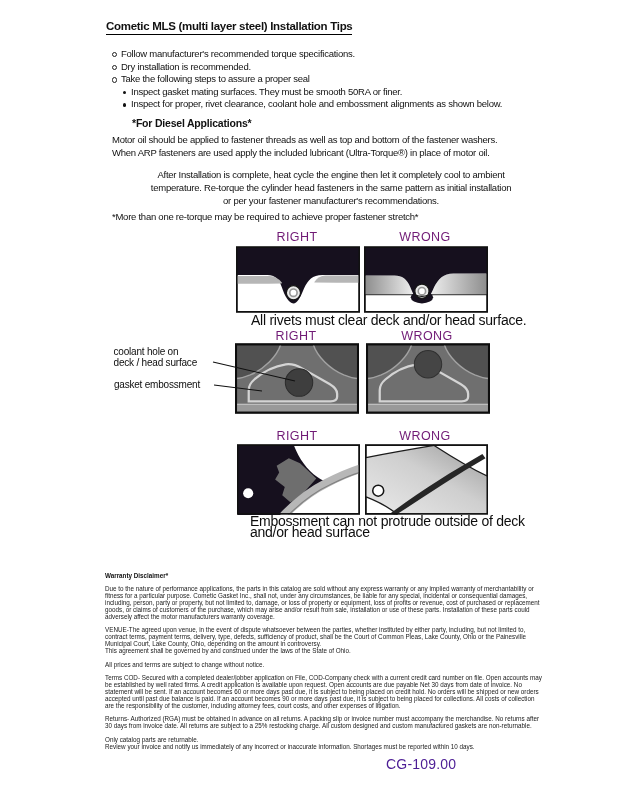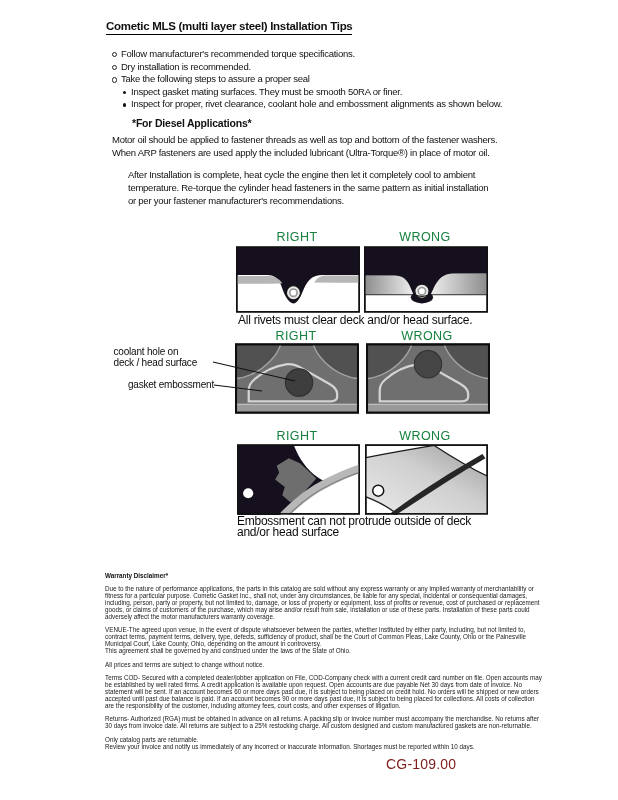--- a/index.html
+++ b/index.html
@@ -28,37 +28,37 @@
   }
   #tips-list li.lv2{margin-left:11px;padding-left:8px;}
   #tips-list li.lv2::before{
     content:"";position:absolute;left:0;top:4.8px;width:3.4px;height:3.4px;
     border-radius:50%;background:#111;
   }
 
   .body-copy{font-size:9.5px;letter-spacing:-0.25px;line-height:12.8px;}
   #diesel-heading{left:112px;top:117px;font-size:10.5px;font-weight:bold;letter-spacing:-0.2px;white-space:nowrap;margin-left:20px;}
   #diesel-para1{left:112px;top:134px;width:470px;}
-  #diesel-para2{left:128px;top:169px;width:470px;}
+  #diesel-para2{left:96px;top:169px;width:470px;text-align:center;}
   #diesel-note{left:112px;top:211px;width:470px;white-space:nowrap;}
 
   
-  .rw-label{font-size:12.5px;letter-spacing:0.4px;color:#15803d;text-align:center;width:122px;white-space:nowrap;}
-  .caption{font-size:12px;letter-spacing:-0.25px;color:#0d0d0d;line-height:10.8px;}
+  .rw-label{font-size:12.5px;letter-spacing:0.4px;color:#701a75;text-align:center;width:122px;white-space:nowrap;}
+  .caption{font-size:14px;letter-spacing:-0.25px;color:#0d0d0d;line-height:10.8px;margin-left:13px;}
   .diagram-box{position:absolute;}
   .diagram-box svg{display:block;}
 
   .annot{font-size:10px;letter-spacing:-0.2px;line-height:11px;text-align:left;color:#0d0d0d;}
 
   
   #legal{left:105px;top:572px;width:505px;}
   #legal-heading{font-size:6.3px;font-weight:bold;margin:0 0 7px 0;}
   .legal-para{font-size:6.3px;line-height:6.95px;letter-spacing:0;margin:0 0 6.5px 0;color:#1a1a1a;}
 
-  #footer-code{left:386px;top:756px;font-size:14px;letter-spacing:0.2px;color:#7f1d1d;white-space:nowrap;}
+  #footer-code{left:386px;top:756px;font-size:14px;letter-spacing:0.2px;color:#4c1d95;white-space:nowrap;}
 </style>
 </head>
 <body>
 
 <div id="page">
 
   <div id="doc-title" class="abs">Cometic MLS (multi layer steel) Installation Tips</div>
 
   <ul id="tips-list" class="abs">
     <li class="lv1">Follow manufacturer's recommended torque specifications.</li>
@@ -67,20 +67,21 @@
     <li class="lv2">Inspect gasket mating surfaces.  They must be smooth 50RA or finer.</li>
     <li class="lv2">Inspect for proper, rivet clearance, coolant hole and embossment alignments as shown below.</li>
   </ul>
 
   <div id="diesel-heading" class="abs">*For Diesel Applications*</div>
   <div id="diesel-para1" class="abs body-copy preline">Motor oil should be applied to fastener threads as well as top and bottom of the fastener washers.
 When ARP fasteners are used apply the included lubricant (Ultra-Torque®) in place of motor oil.</div>
   <div id="diesel-para2" class="abs body-copy preline">After Installation is complete, heat cycle the engine then let it completely cool to ambient
 temperature. Re-torque the cylinder head fasteners in the same pattern as initial installation
 or per your fastener manufacturer's recommendations.</div>
+  <div id="diesel-note" class="abs body-copy">*More than one re-torque may be required to achieve proper fastener stretch*</div>
 
   <div class="abs rw-label" style="left:236px;top:230px;">RIGHT</div>
   <div class="abs rw-label" style="left:364px;top:230px;">WRONG</div>
 
   <div class="diagram-box" style="left:236px;top:246px;">
     <svg width="124" height="67" viewBox="0 0 122 65">
       <rect x="0.75" y="0.75" width="120.5" height="63.5" fill="#ffffff" stroke="#111" stroke-width="1.5"></rect>
       <path fill="#16101e" d="M1,1 H121 V28 H85 C75,28 71,33 67,41 C63,51 60,56 56.5,56 C52,56 48,49 45,40 C42.5,32 38,28 31,28 H1 Z"></path>
       <path fill="#b6b6b6" d="M1,29 H33 Q41,29.5 45,35.5 L45,36.5 Q25,36.8 1,36.8 Z"></path>
       <path fill="#b6b6b6" d="M121,28.5 H88 Q81,29 77.5,34.5 L77,35.5 Q100,35.8 121,35.8 Z"></path>
@@ -115,21 +116,21 @@
     </svg>
   </div>
 
   <div class="abs caption nowrap" style="left:238px;top:315px;">All rivets must clear deck and/or head surface.</div>
 
   <div class="abs rw-label" style="left:235px;top:329px;">RIGHT</div>
   <div class="abs rw-label" style="left:366px;top:329px;">WRONG</div>
 
   <div class="abs annot preline" style="right:407px;top:346px;">coolant hole on
 deck / head surface</div>
-  <div class="abs annot" style="right:390px;top:379px;">gasket embossment</div>
+  <div class="abs annot" style="right:404px;top:379px;">gasket embossment</div>
 
   <div class="diagram-box" style="left:235px;top:343px;">
     <svg width="124" height="71" viewBox="0 0 122 69">
       <rect x="1" y="1" width="120" height="67" fill="#6f6f6f" stroke="#0d0d0d" stroke-width="2"></rect>
       <path fill="#515151" d="M1,1 H45 C41,13 29,25 15,31 C10,33 5,34.5 1,34.5 Z"></path>
       <path fill="none" stroke="#a2a2a2" stroke-width="1.4" d="M45,1 C41,13 29,25 15,31 C10,33 5,34.5 1,34.5"></path>
       <path fill="#515151" d="M121,1 H77 C81,13 93,25 107,31 C112,33 117,34.5 121,34.5 Z"></path>
       <path fill="none" stroke="#a2a2a2" stroke-width="1.4" d="M77,1 C81,13 93,25 107,31 C112,33 117,34.5 121,34.5"></path>
       <rect x="1" y="60" width="120" height="8" fill="#999999"></rect>
       <path d="M1,59.8 H121" stroke="#d0d0d0" stroke-width="1.1"></path>

